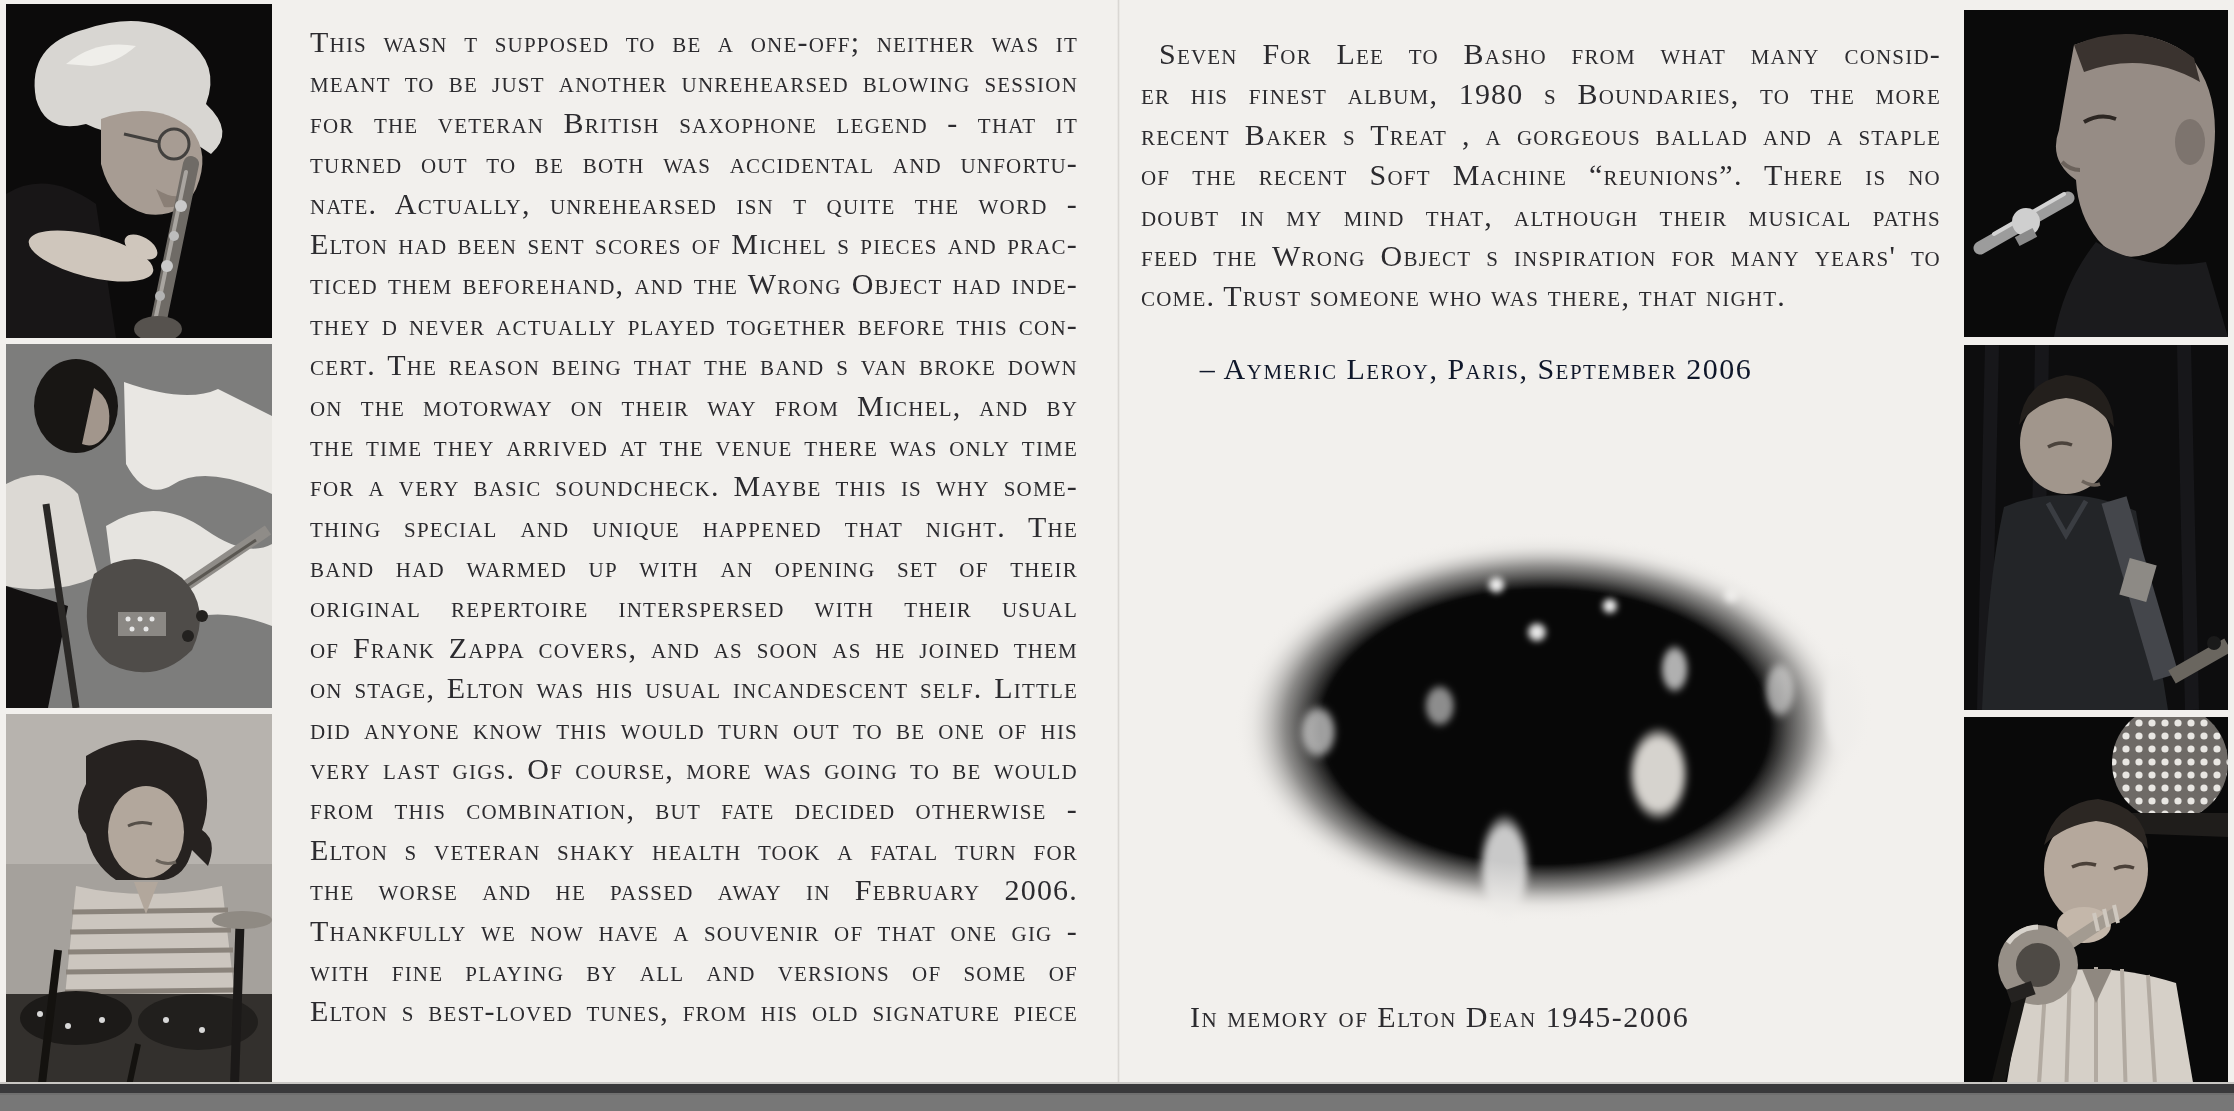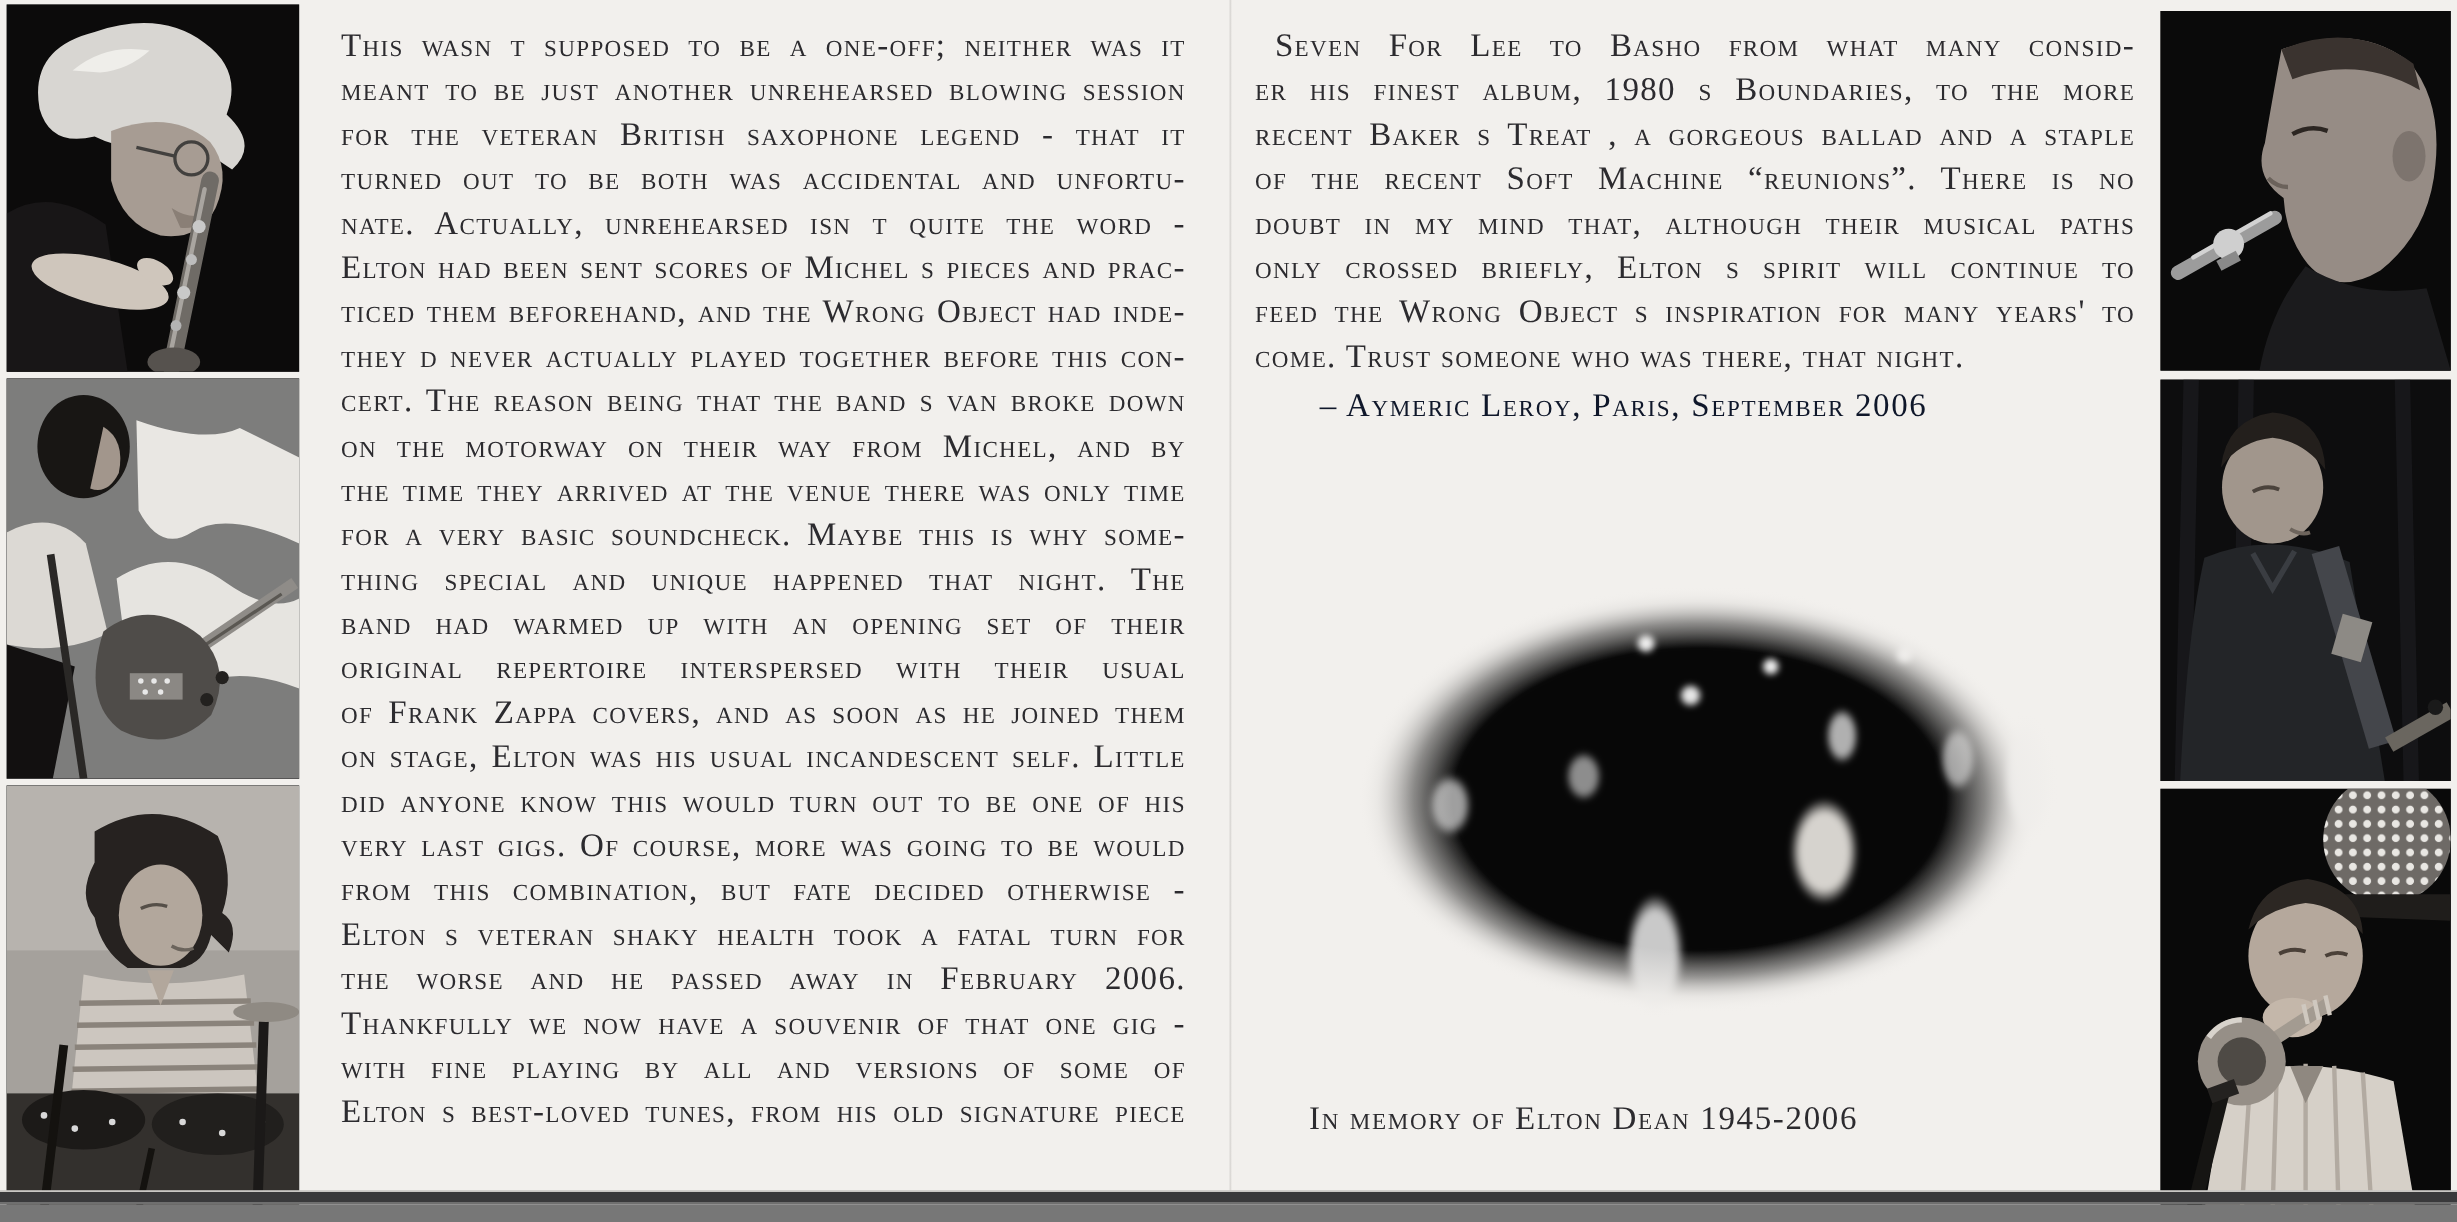--- a/index.html
+++ b/index.html
@@ -19,21 +19,21 @@
   }
   .tline{
     line-height:40.4px;
     height:40.4px;
     text-align:justify;
     text-align-last:justify;
     overflow:hidden;
   }
   .left-col{left:310px;top:22px;width:768px;}
   .right-col{left:1141px;top:22px;width:800px;}
-  .right-col .tline:first-child{text-indent:18px;}
+  .right-col .tline:first-child{text-indent:18px;margin-top:12px;}
   .right-col .tline:last-child{text-align-last:left;}
   .attribution{
     position:absolute;left:1141px;top:352px;width:670px;
     text-align:center;color:#0f172a;font-size:30px;
     font-variant-caps:small-caps;font-variant:small-caps;letter-spacing:.05em;
   }
   .memorial{
     position:absolute;left:1190px;top:1000px;width:800px;
     text-align:left;color:#2c2b2f;font-size:30px;
     font-variant-caps:small-caps;font-variant:small-caps;letter-spacing:.05em;
@@ -199,21 +199,20 @@
     </main>
 
   <div class="fold"></div>
 
   <section class="text-col right-col">
       <div class="tline">Seven For Lee to Basho from what many consid-</div>
       <div class="tline">er his finest album, 1980 s Boundaries, to the more</div>
       <div class="tline">recent Baker s Treat , a gorgeous ballad and a staple</div>
       <div class="tline">of the recent Soft Machine “reunions”. There is no</div>
       <div class="tline">doubt in my mind that, although their musical paths</div>
-      <div class="tline">only crossed briefly, Elton s spirit will continue to</div>
       <div class="tline">feed the Wrong Object s inspiration for many years' to</div>
       <div class="tline">come. Trust someone who was there, that night.</div>
     </section>
   <div class="attribution">– Aymeric Leroy, Paris, September 2006</div>
 
   <div class="stage-photo">
     <div class="scene"></div>
     <div class="vignette"></div>
   </div>
 

